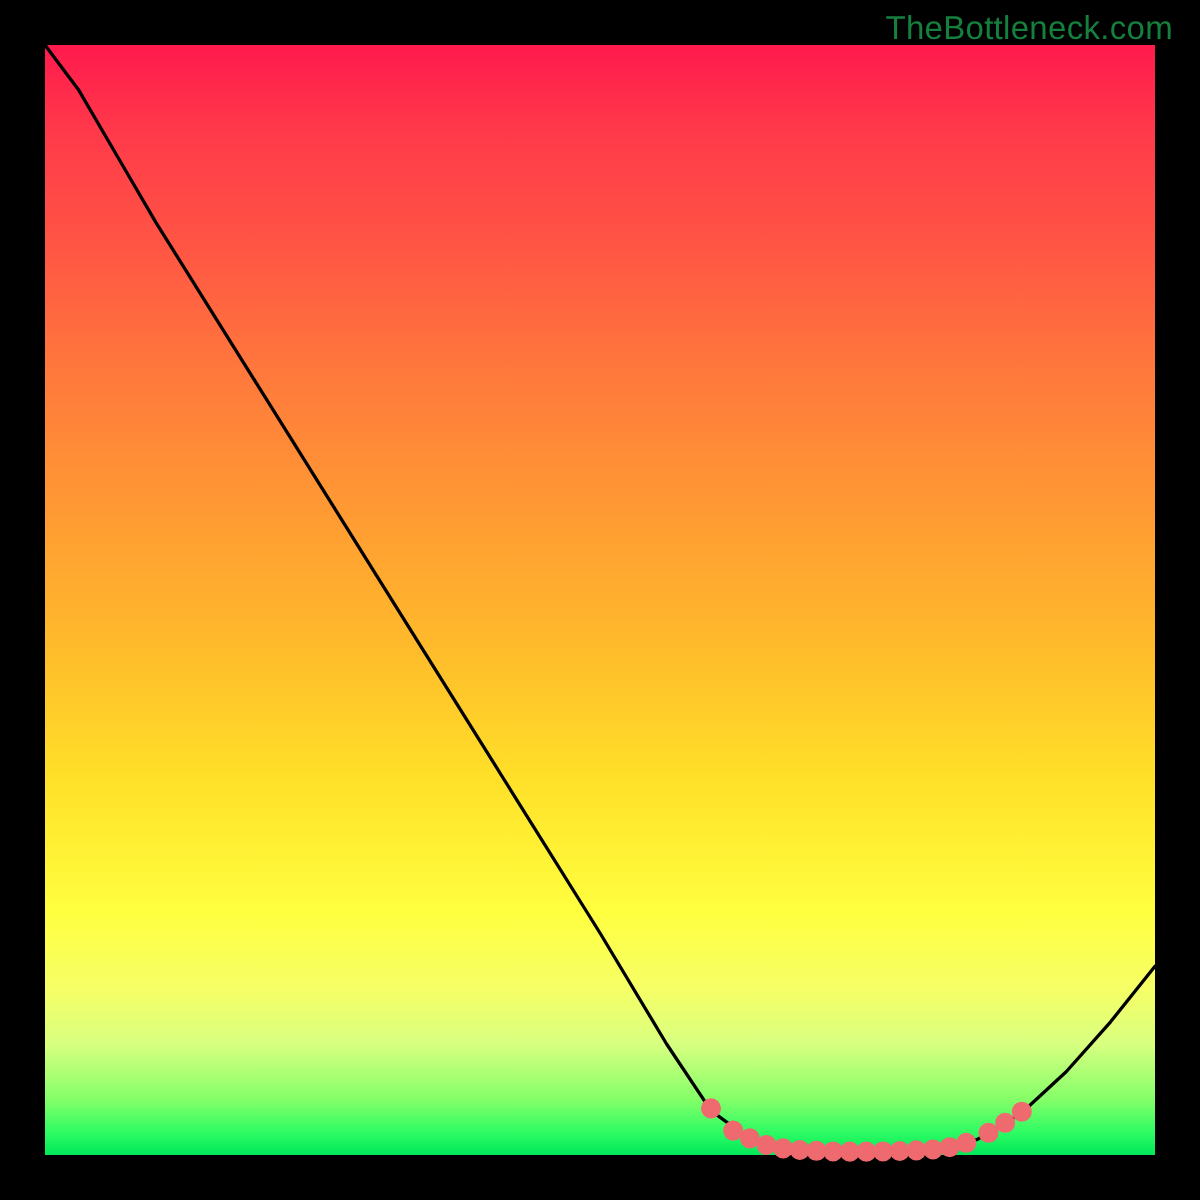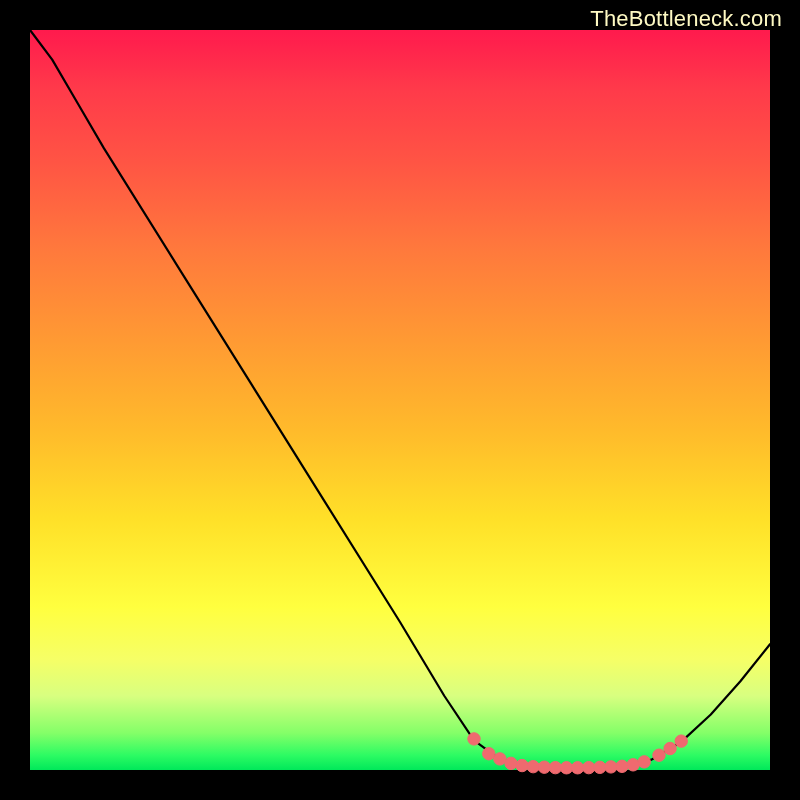--- a/index.html
+++ b/index.html
@@ -37,21 +37,21 @@
       #d8ff80 90%,
       #84ff68 95%,
       #2dfb63 98%,
       #00e85a 100%
     );
   }
   .watermark {
     position: absolute;
     top: 6px;
     right: 18px;
-    color: #fef9c3;
+    color: #15803d;
     font-size: 22px;
     font-weight: 500;
     letter-spacing: 0.2px;
     user-select: none;
   }
   svg.curve {
     position: absolute;
     left: 0;
     top: 0;
     width: 740px;

